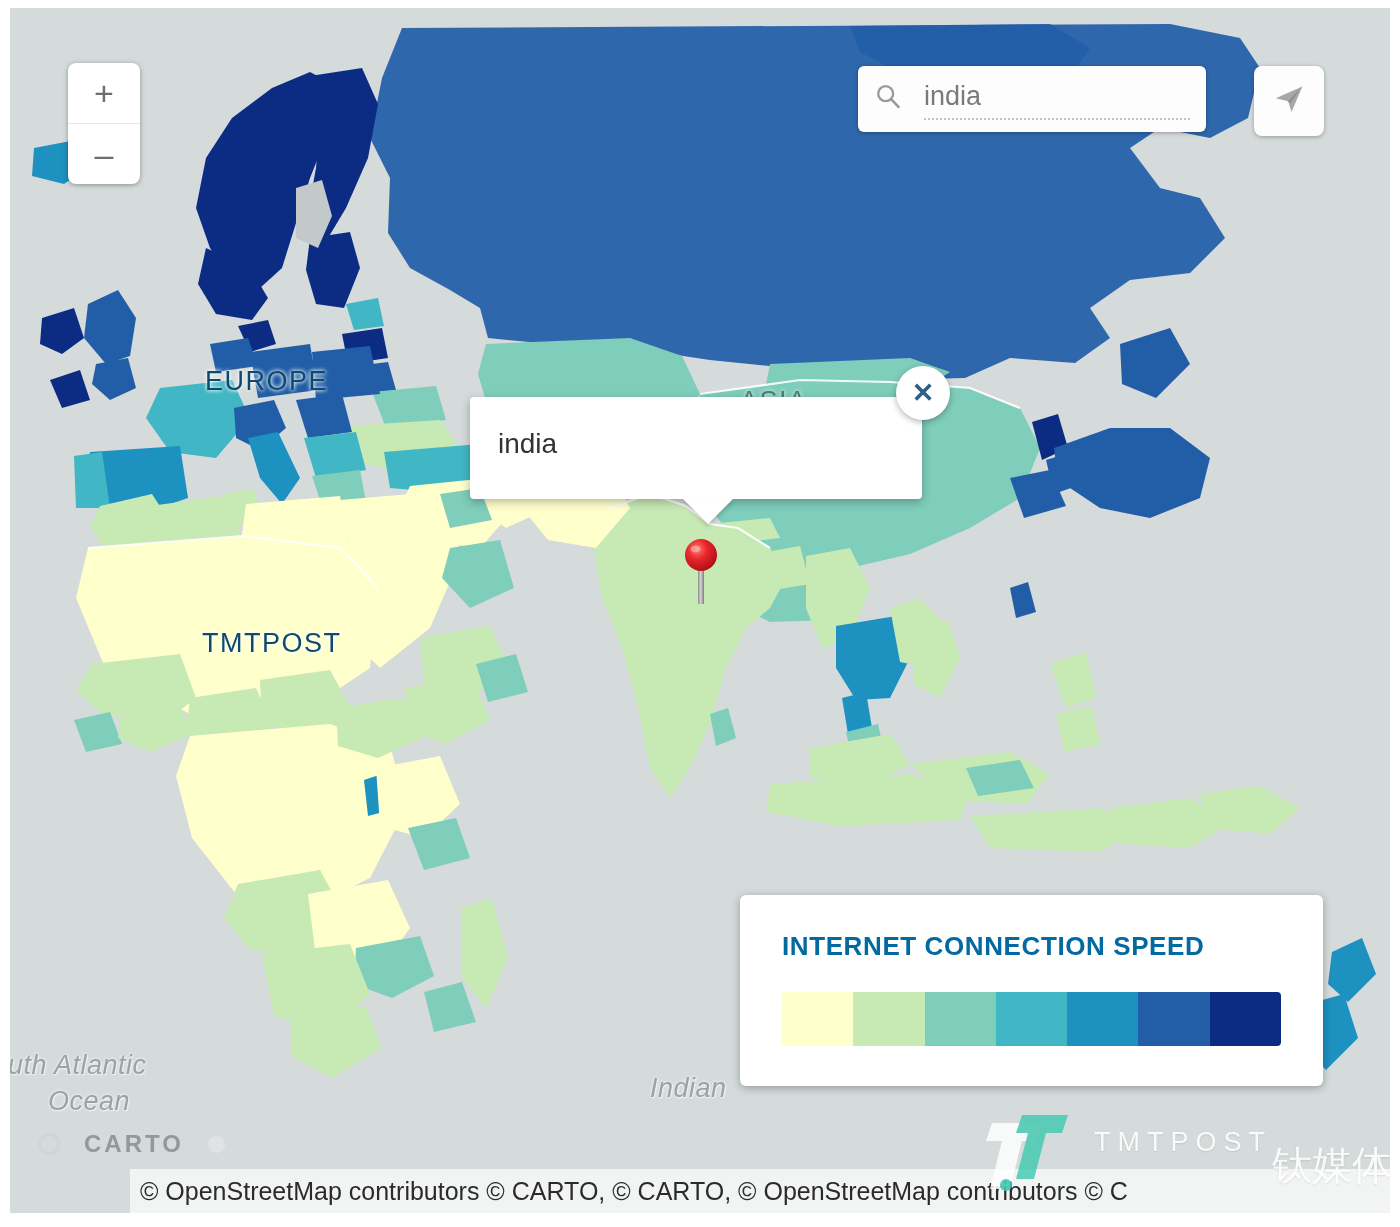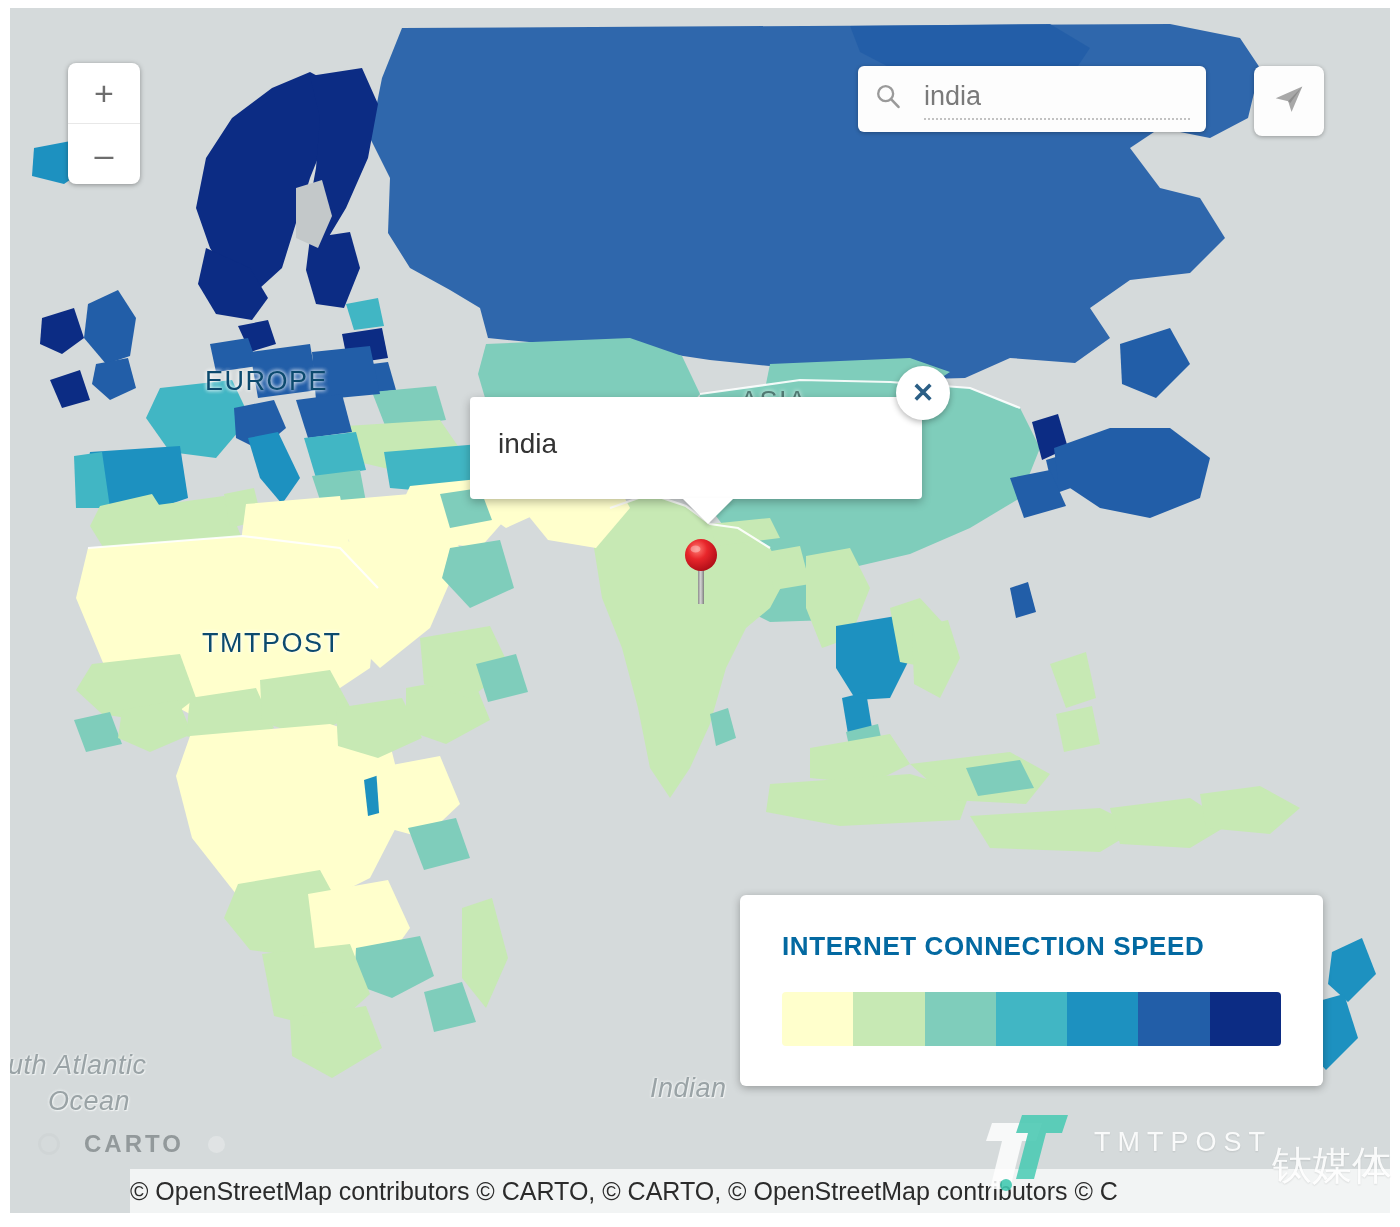--- a/index.html
+++ b/index.html
@@ -234,20 +234,21 @@
   
   .attrib {
     position: absolute;
     left: 120px;
     bottom: 0px;
     right: 0;
     height: 44px;
     background: rgba(246,247,247,.88);
     display: flex;
     align-items: center;
+    padding-left: 10px;
     font-size: 25px;
     color: #2b2b2b;
     font-family: "Liberation Sans", sans-serif;
     white-space: nowrap;
     overflow: hidden;
     z-index: 30;
   }
 
   .carto-logo {
     position: absolute;

